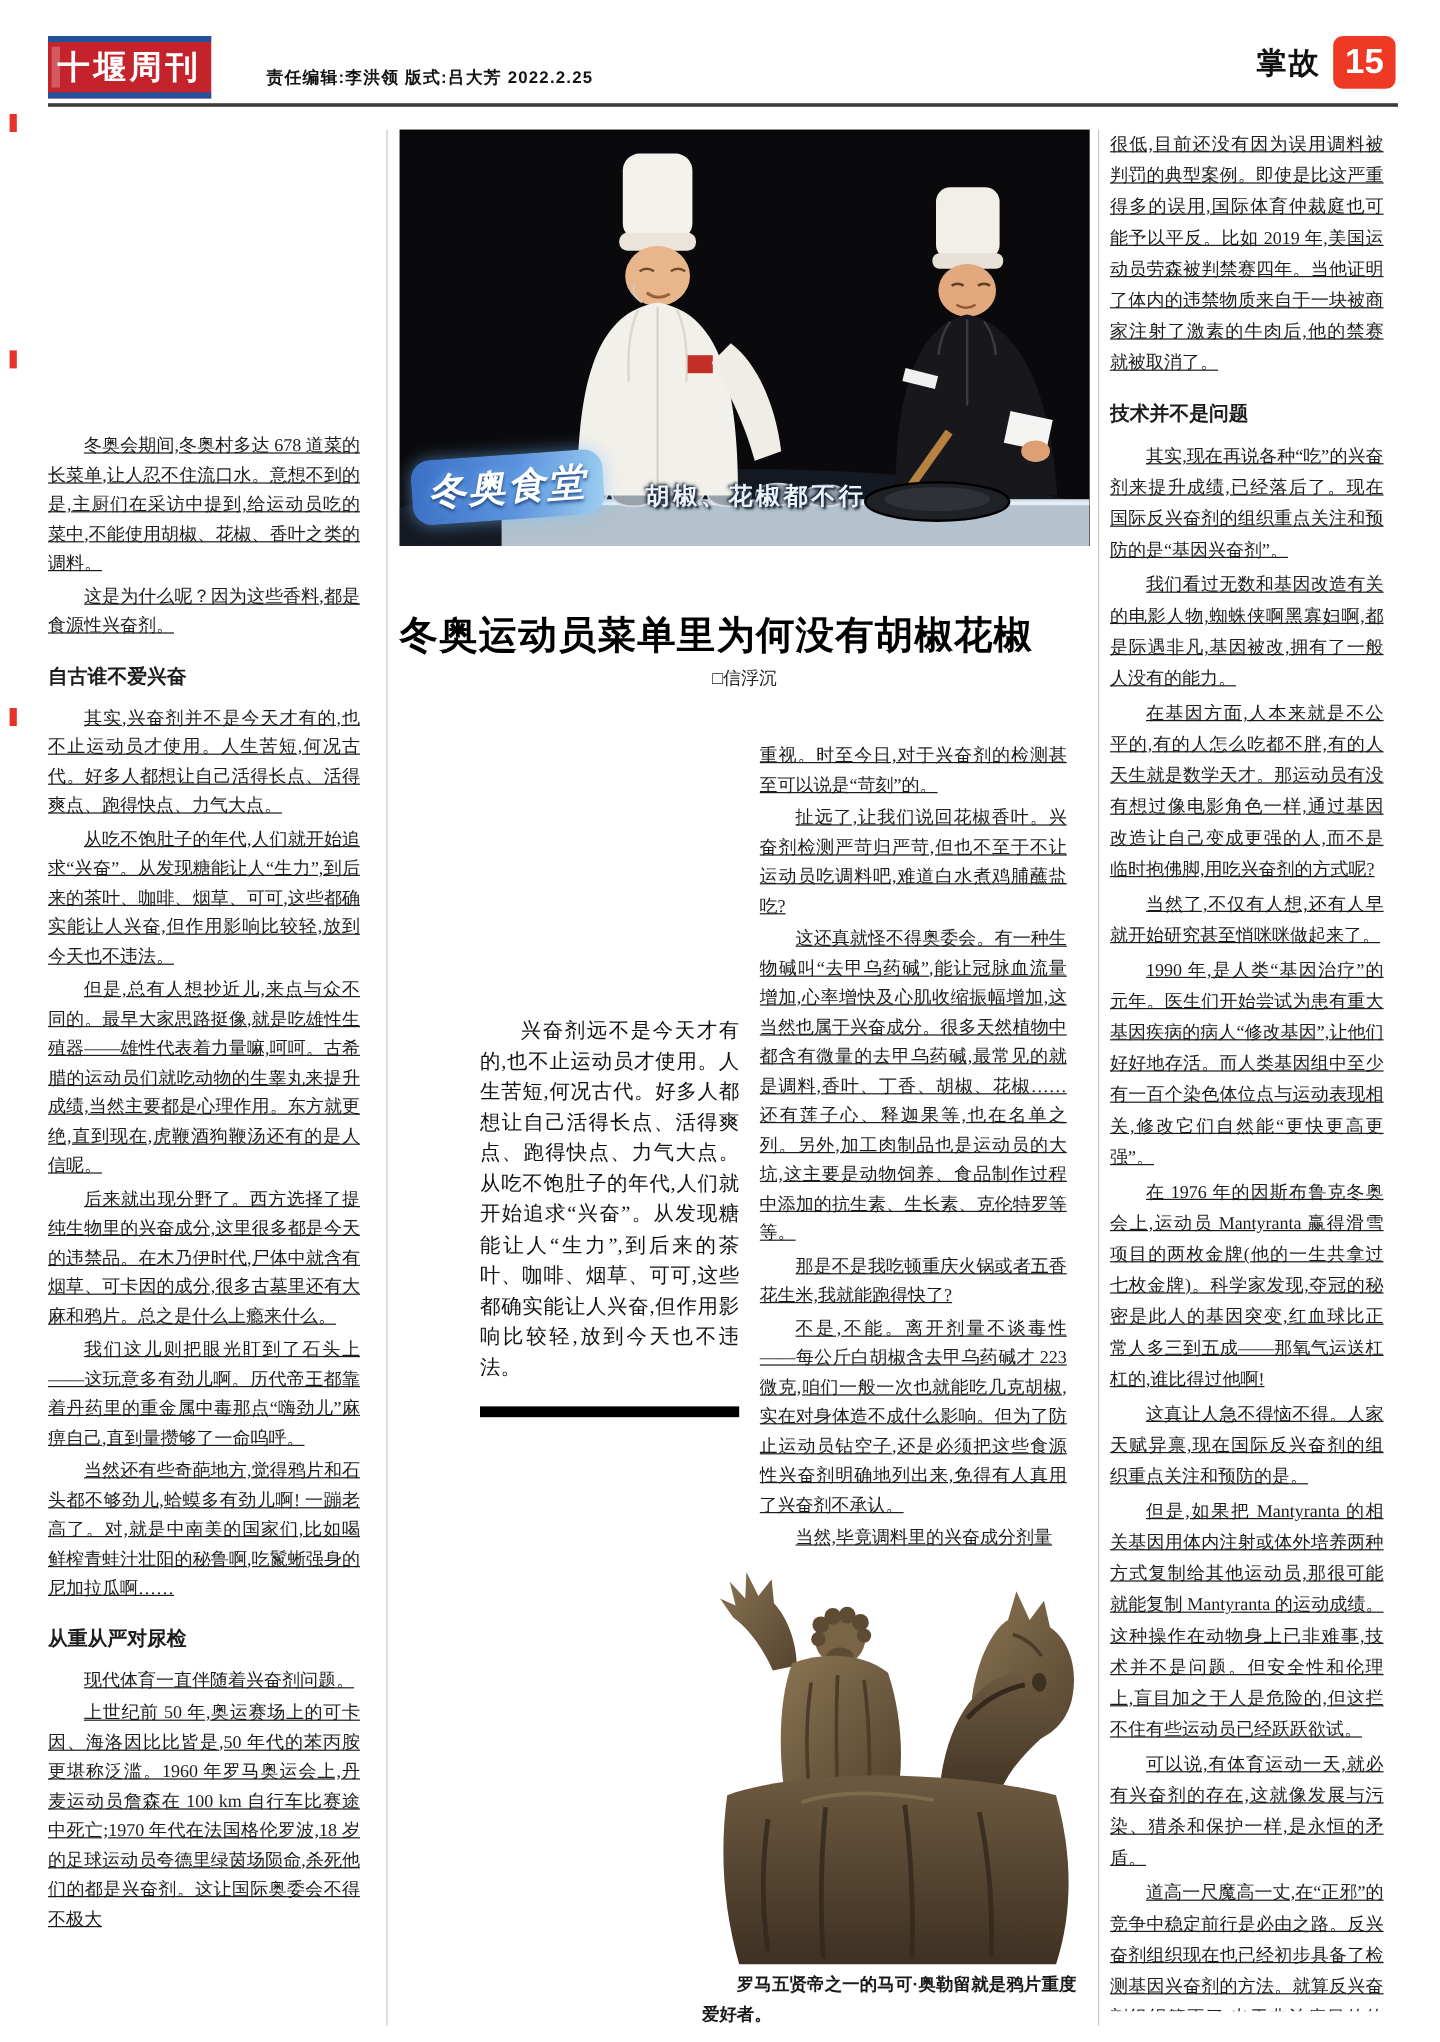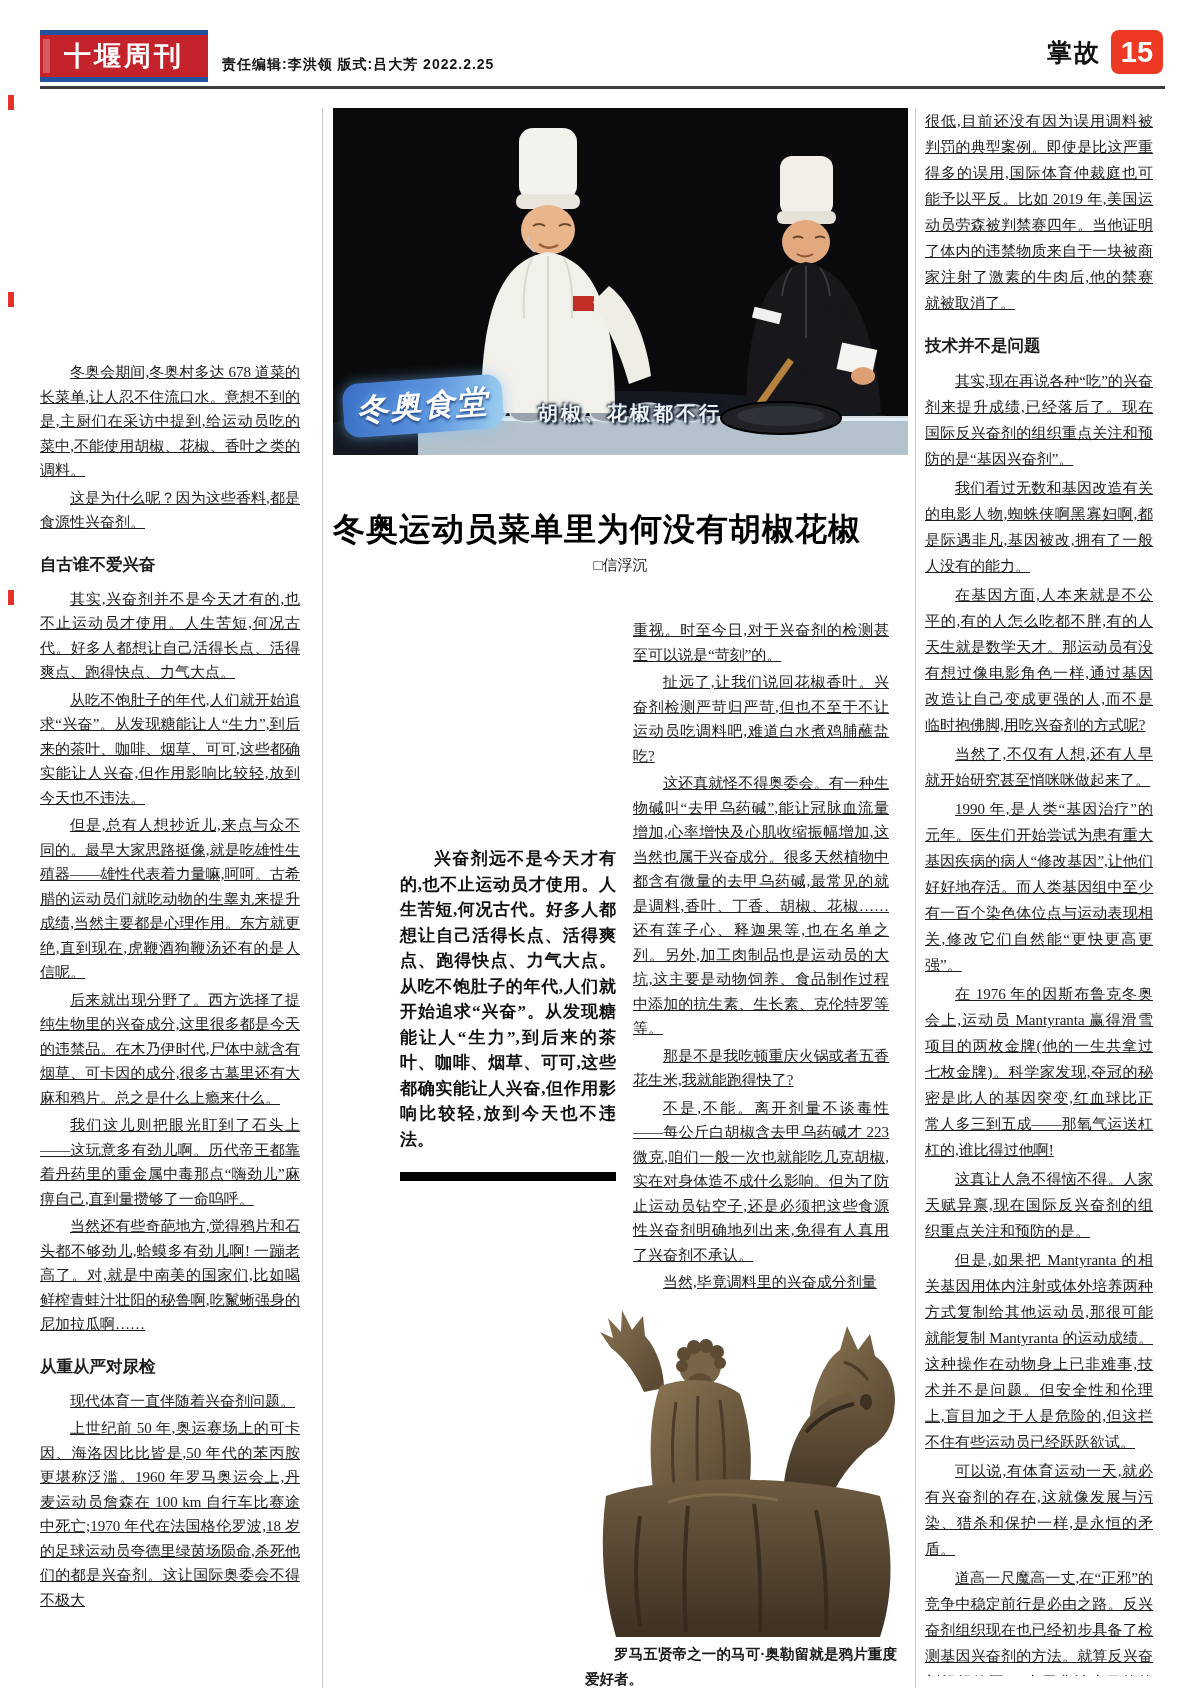--- a/index.html
+++ b/index.html
@@ -1,19 +1,19 @@
 <!DOCTYPE html>
 <html><head>
 <meta charset="utf-8">
 <style>
   html,body{margin:0;padding:0;background:#e9e9e9;}
   .page{position:relative;width:1200px;height:1702px;background:#ffffff;margin:0 auto;
         font-family:"Liberation Serif","DejaVu Serif",serif;color:#1c1c1c;overflow:hidden;}
   
-  .masthead{position:absolute;left:40px;top:30px;width:168px;height:52px;background:#c5232b;
+  .masthead{position:absolute;left:40px;top:30px;width:136px;height:52px;background:#c5232b;
             border-top:5px solid #24519e;border-bottom:5px solid #24519e;box-sizing:border-box;
             display:flex;align-items:center;justify-content:center;}
   .masthead-strip{position:absolute;left:3px;top:4px;bottom:4px;width:7px;background:rgba(255,255,255,.25);}
   .masthead-text{color:#fff;font-weight:bold;font-size:27px;letter-spacing:3px;
                  font-family:"Liberation Serif","DejaVu Serif",serif;}
   .editor-line{position:absolute;left:222px;top:56px;font-family:"Liberation Sans","DejaVu Sans",sans-serif;
                font-weight:bold;font-size:14px;color:#141414;letter-spacing:1px;}
   .header-right{position:absolute;right:37px;top:30px;display:flex;align-items:center;gap:10px;}
   .section-name{font-weight:bold;font-size:25px;letter-spacing:2px;color:#101010;}
   .page-num-box{width:52px;height:44px;background:#ee3a24;border-radius:8px;display:flex;
@@ -42,21 +42,21 @@
               text-shadow:0 2px 3px #1d3f7e,0 0 8px #6db4ee;box-shadow:0 0 14px rgba(120,190,255,.55);}
   .photo-subtitle{position:absolute;left:205px;bottom:28px;
                   font-family:"Liberation Sans","DejaVu Sans",sans-serif;font-weight:bold;font-size:20px;
                   color:#eef3f8;letter-spacing:3px;
                   text-shadow:0 0 4px #17253a,2px 2px 2px #101c2c,-1px -1px 2px #101c2c;}
   
   .headline{position:absolute;left:333px;top:508px;width:575px;text-align:left;font-weight:bold;
             font-size:32px;letter-spacing:1px;color:#000000;}
   .byline{position:absolute;left:333px;top:556px;width:575px;text-align:center;font-size:15px;color:#222;}
   
-  .pull-quote{position:absolute;left:400px;top:846px;width:216px;font-weight:bold;font-size:17px;
+  .pull-quote{position:absolute;left:400px;top:846px;width:216px;font-weight:normal;font-size:17px;
               line-height:25.5px;text-align:justify;text-indent:2em;color:#111;}
   .quote-bar{position:absolute;left:400px;top:1172px;width:216px;height:9px;background:#000;}
   
   .statue{position:absolute;left:548px;top:1292px;width:352px;height:345px;}
   .statue-caption{position:absolute;left:585px;top:1642px;width:312px;
                   font-family:"Liberation Sans","DejaVu Sans",sans-serif;font-weight:bold;
                   font-size:14.5px;line-height:25px;text-align:justify;text-indent:2em;color:#1a1a1a;}
 </style>
 </head>
 <body>

